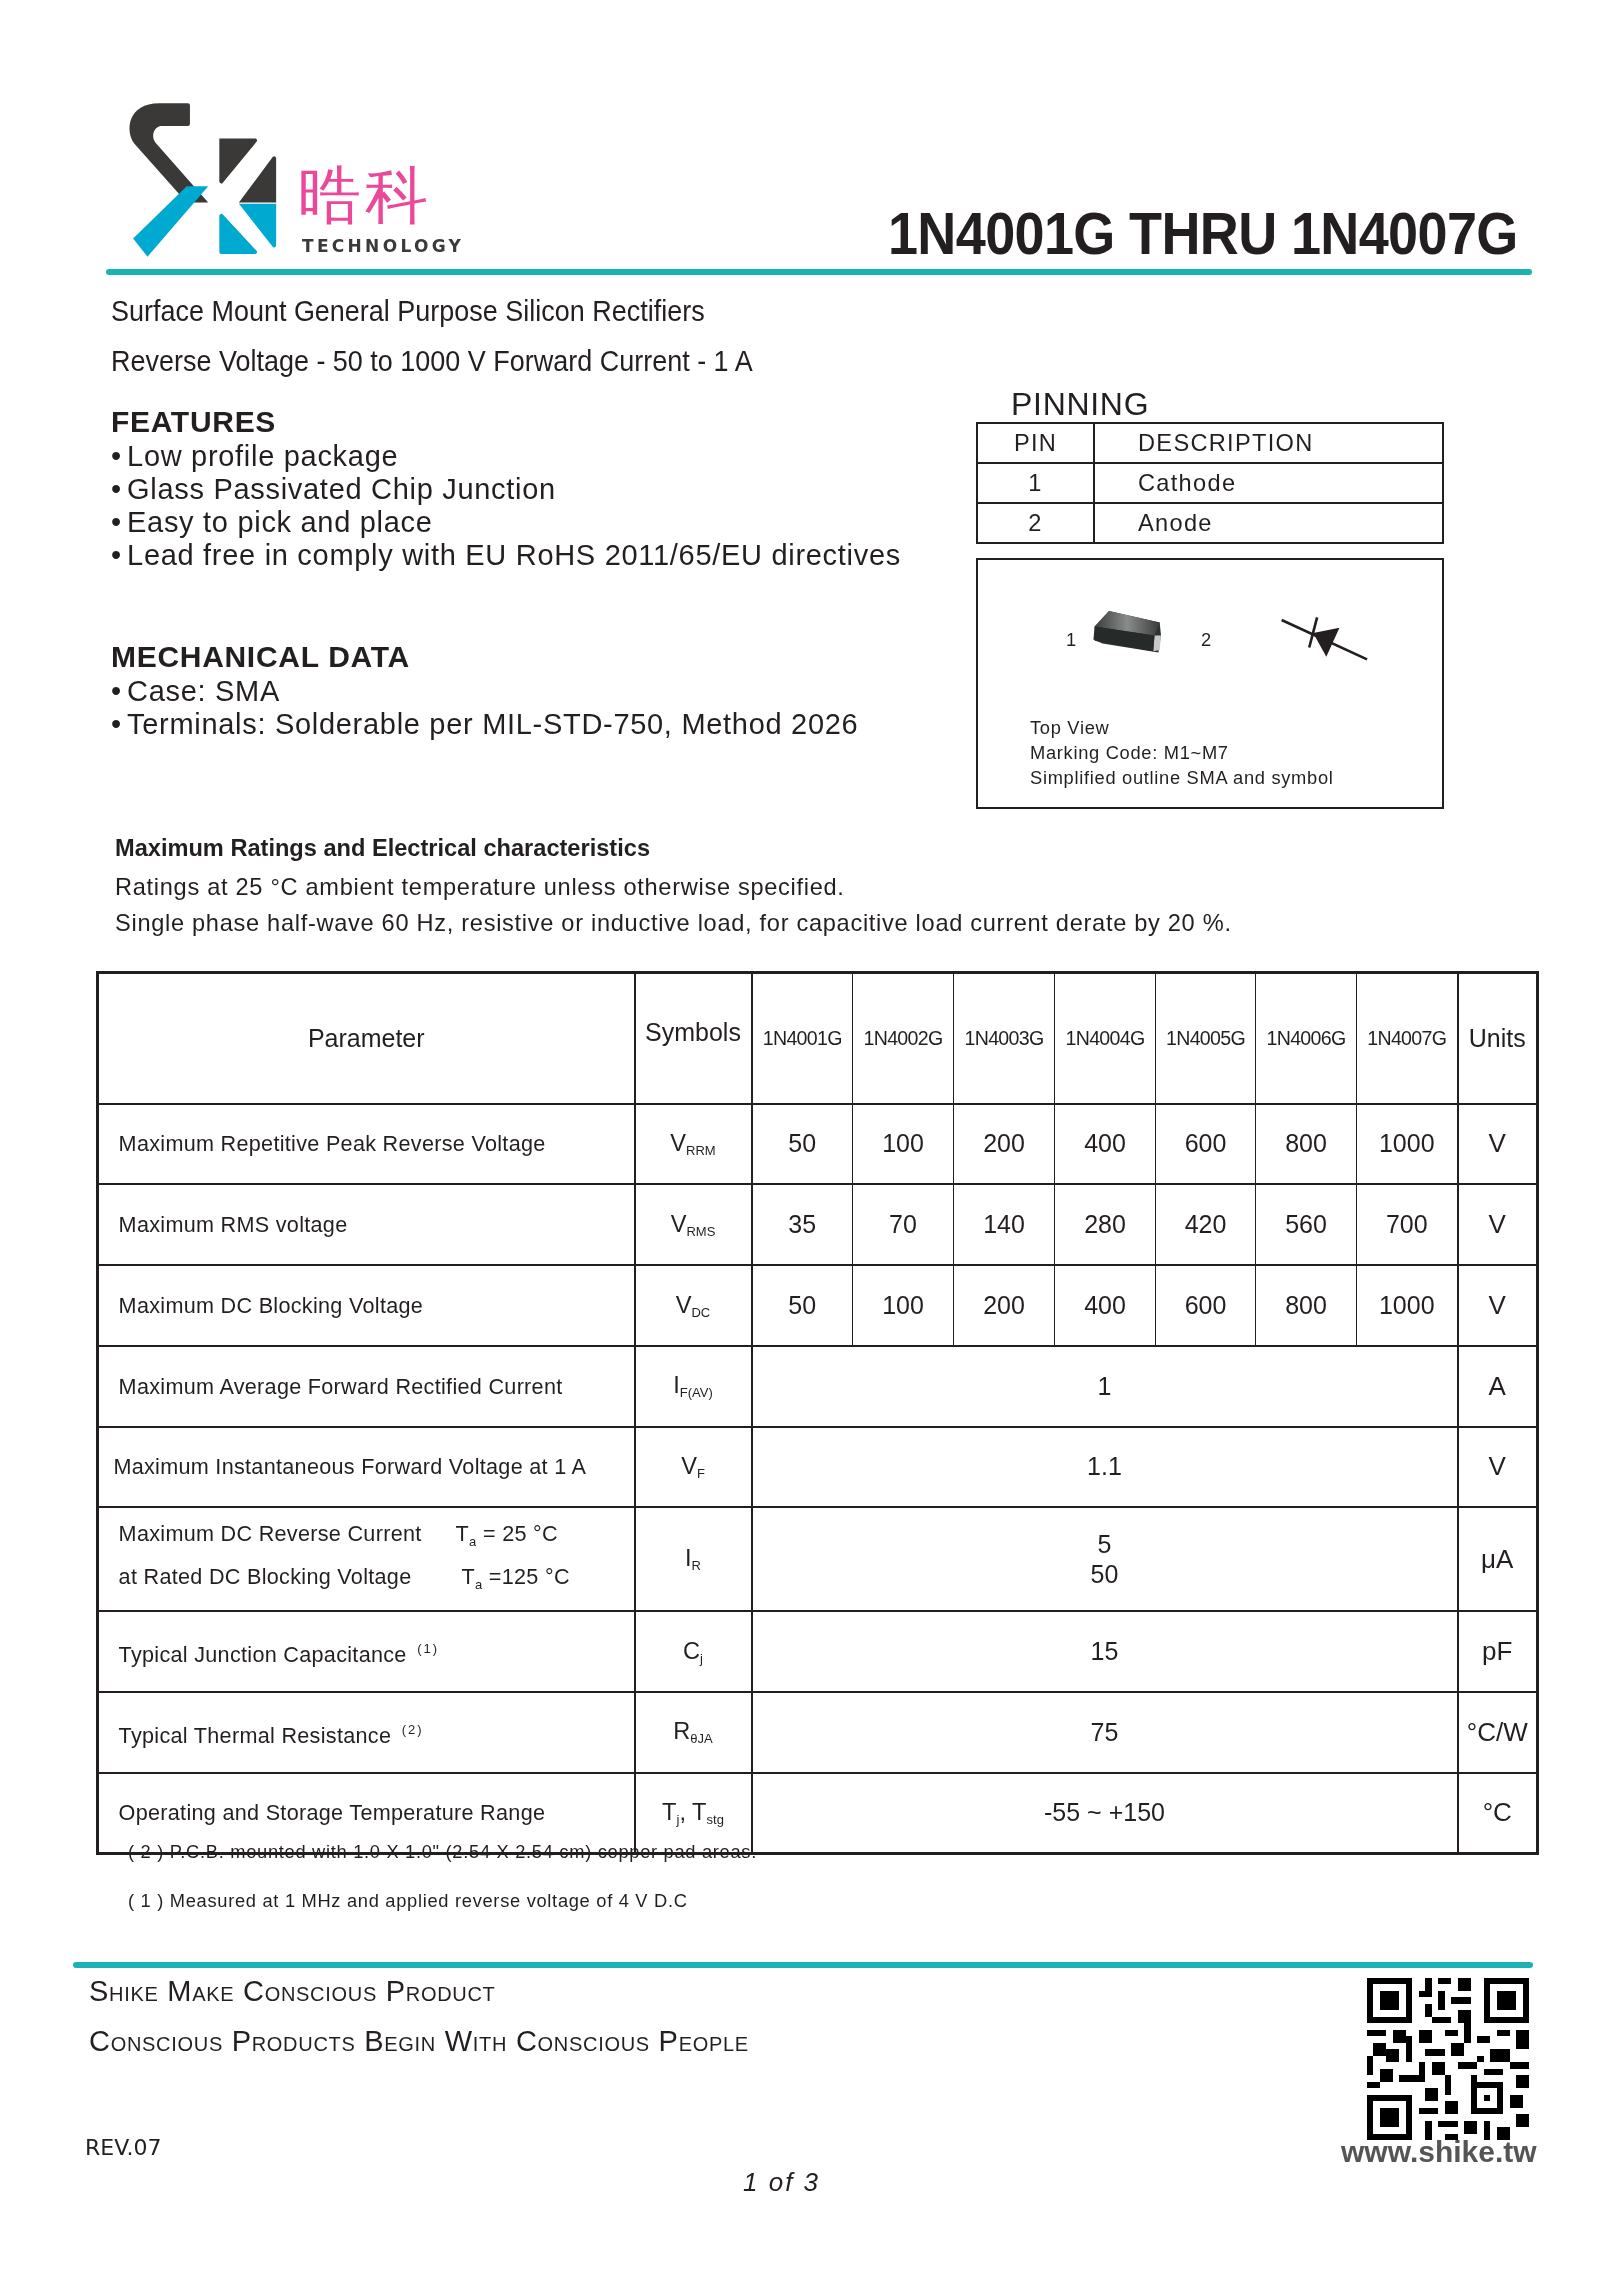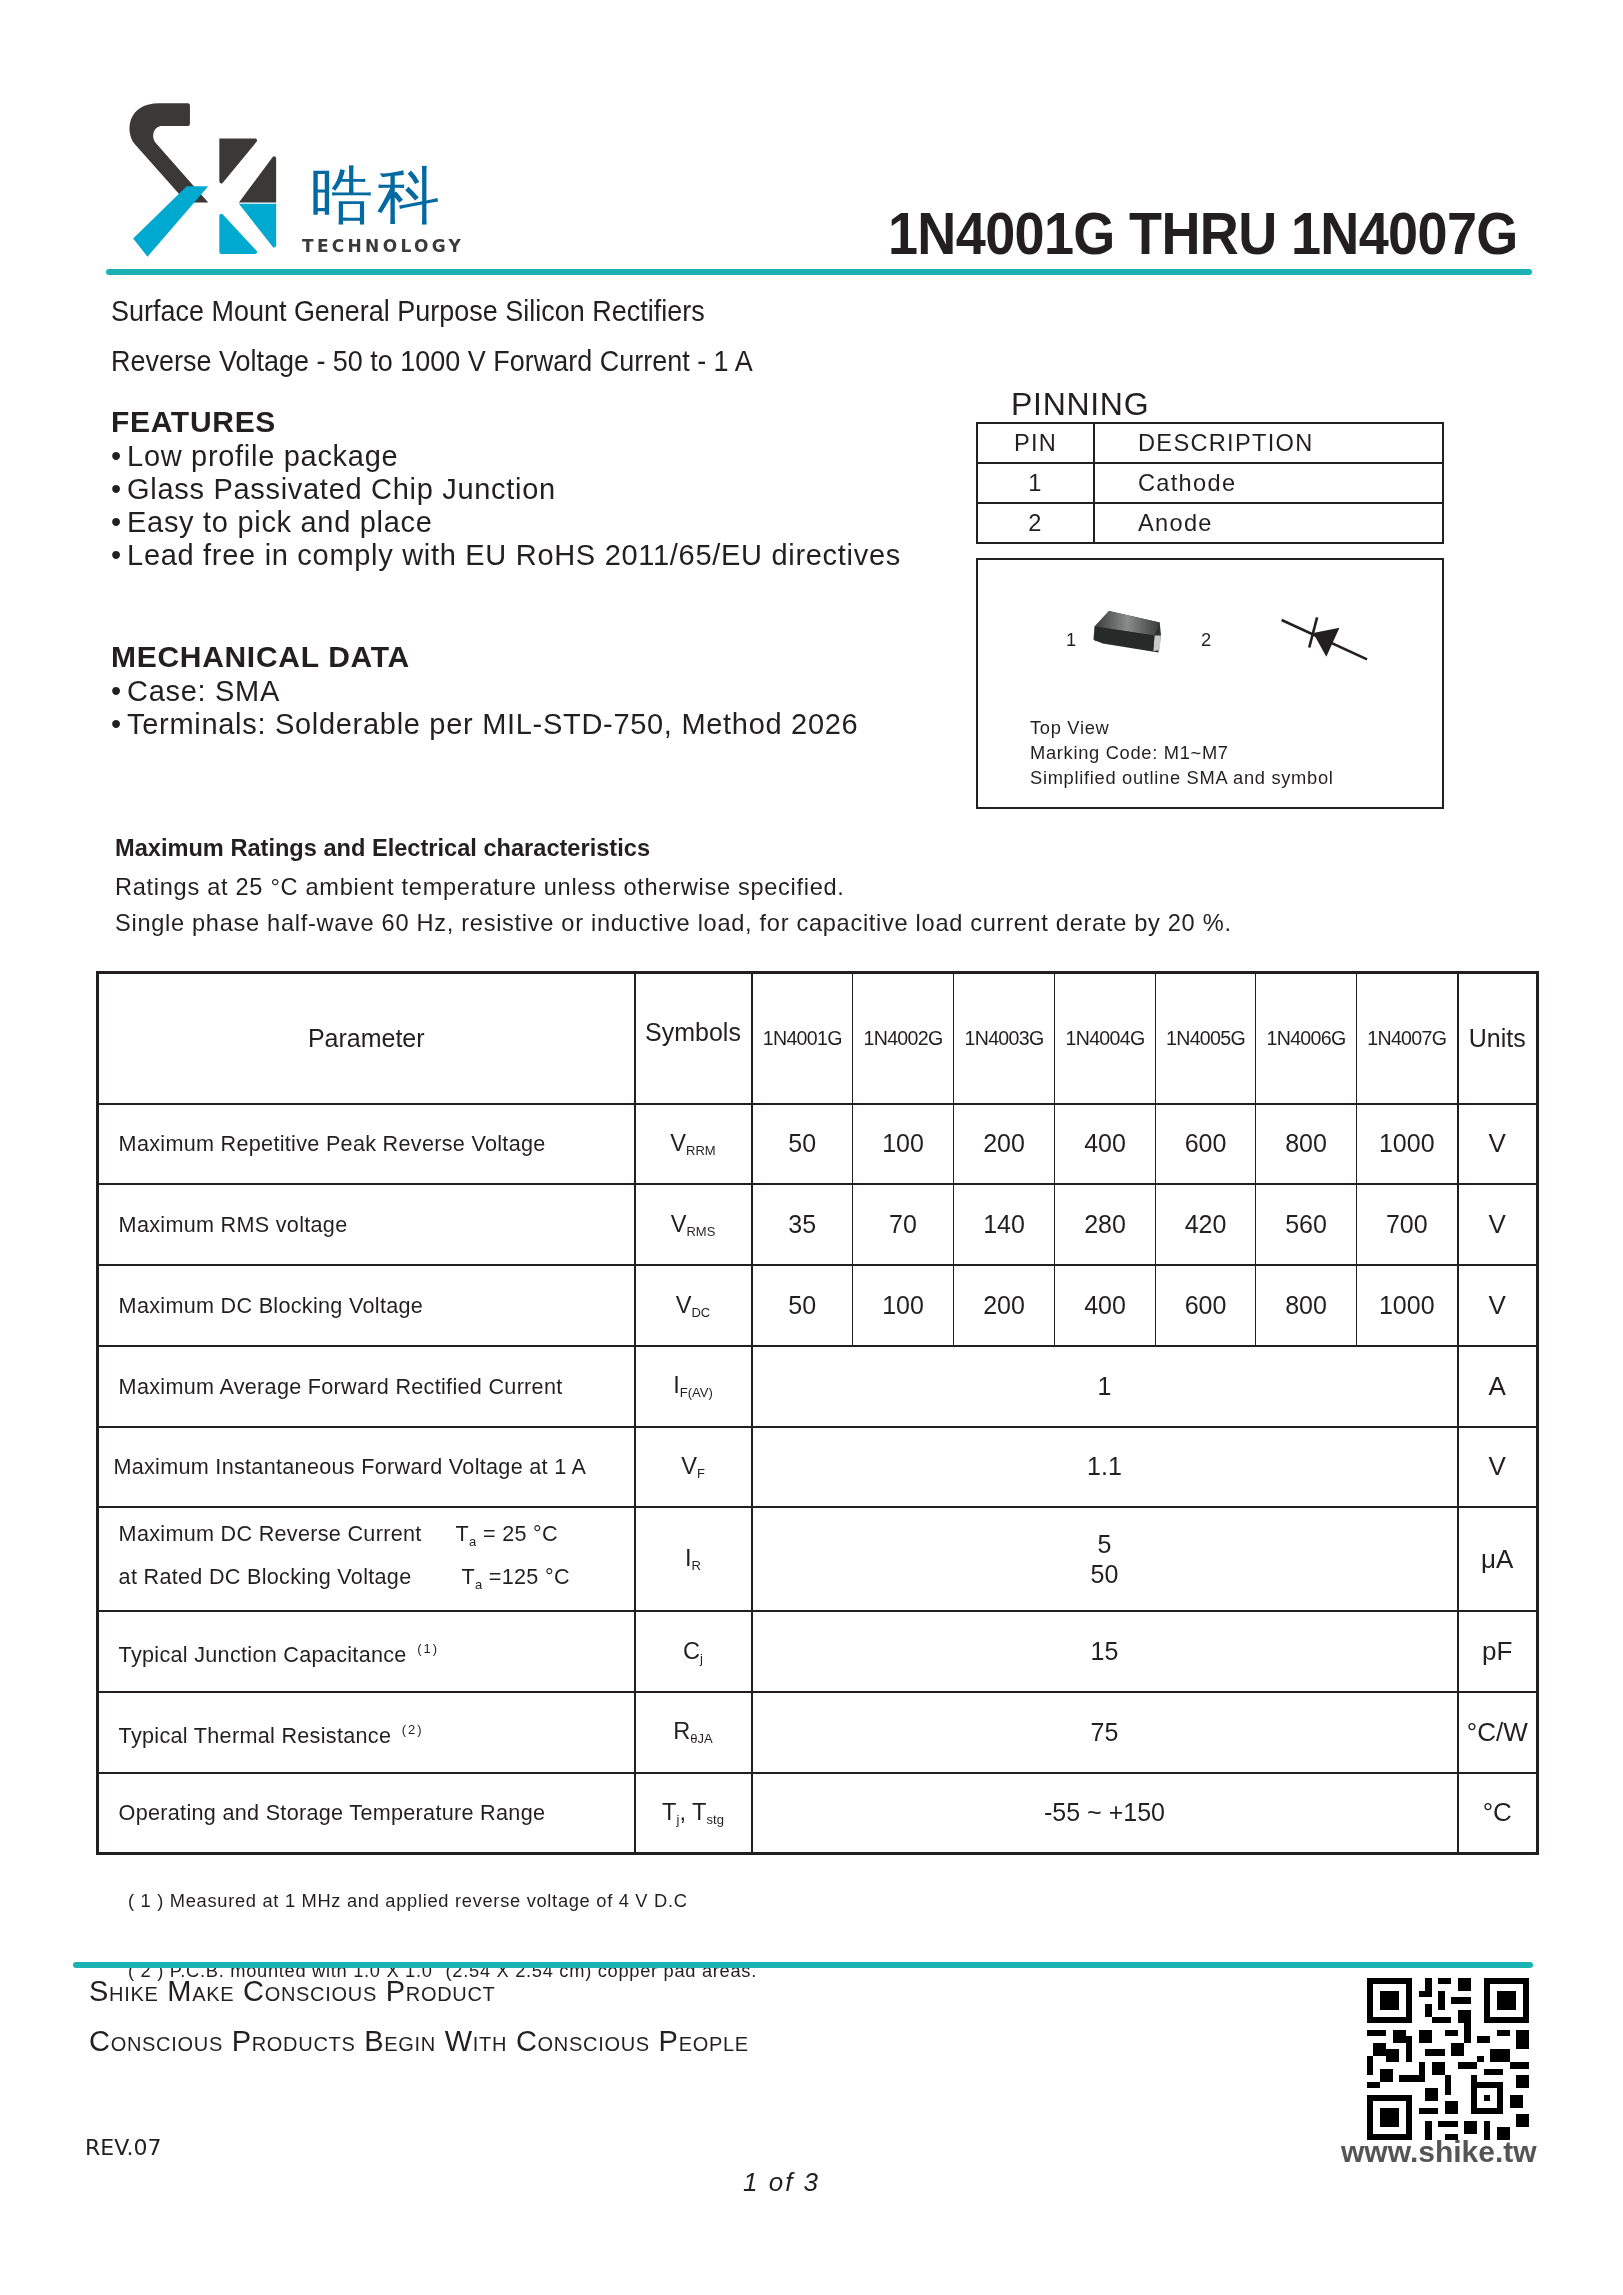--- a/index.html
+++ b/index.html
@@ -2,21 +2,21 @@
 <html style="font-size:10.5px"><head>
 <meta charset="utf-8">
 <style>
   html, body { margin: 0; padding: 0; background: #ffffff; }
   body { width: 1623px; height: 2295px; position: relative; overflow: hidden;
          font-family: "Liberation Sans", "DejaVu Sans", sans-serif; color: #231f20; }
   .abs { position: absolute; }
 
   
   #logo { left: 121px; top: 98px; width: 164px; height: 160px; }
-  #brand-cn { left: 298px; top: 164px; font-size: 63px; font-weight: 400; letter-spacing: 3.9px; color: #0369a1; line-height: 1; margin-left: 12px; }
+  #brand-cn { left: 298px; top: 164px; font-size: 63px; font-weight: 400; letter-spacing: 3.9px; color: #ec4899; line-height: 1; }
   #brand-en { left: 302px; top: 236px; font-size: 17px; font-weight: 700; letter-spacing: 3.3px; color: #3a3a3a; font-family: "DejaVu Sans", sans-serif; }
   #doc-title { right: 105px; top: 204px; font-size: 60px; font-weight: 700; letter-spacing: -0.7px; line-height: 1; color: #231f20; transform: scaleX(0.9); transform-origin: right center; white-space: nowrap; }
   .rule { position: absolute; height: 5.9px; border-radius: 3.3px; }
   #header-rule { left: 106px; top: 269px; width: 1426px; }
   #footer-rule { left: 73px; top: 1962px; width: 1460px; }
 
   
   .subtitle { font-size: 29px; font-weight: 400; white-space: nowrap; transform: scaleX(0.93); transform-origin: left center; }
   #subtitle-1 { left: 111px; top: 295px; }
   #subtitle-2 { left: 111px; top: 345px; }
@@ -62,21 +62,21 @@
   #spec-table td.sym { font-size: 23.6px; }
   #spec-table td.sym sub { font-size: 13px; vertical-align: -3.9px; }
   #spec-table td.val { font-size: 25px; }
   #spec-table td.unit { font-size: 26px; }
   .cond { display: inline-block; margin-left: 34px; }
   .cond sub { font-size: 13px; }
   .fn-ref { font-size: 13px; vertical-align: 9.2px; margin-left: 10.5px; letter-spacing: 2px; }
 
   .footnote { left: 128px; font-size: 18.3px; letter-spacing: 0.7px; white-space: nowrap; }
   #footnote-1 { top: 1890px; }
-  #footnote-2 { top: 1960px; }
+  #footnote-2 { top: 1841px; }
 
   
   .slogan { left: 89px; font-size: 29px; font-variant: small-caps; letter-spacing: 0.7px; white-space: nowrap; }
   #slogan-1 { top: 1975px; }
   #slogan-2 { top: 2025px; }
   #qr-code { left: 1367px; top: 1978px; width: 162px; height: 162px; }
   #website { left: 1341px; top: 2135px; font-size: 30px; font-weight: 700; color: #555555; }
   #revision { left: 85px; top: 2135px; font-size: 22px; font-family: "DejaVu Sans", sans-serif; }
   #page-number { left: 743px; top: 2167px; font-size: 26px; font-style: italic; letter-spacing: 2px; }
 </style>

